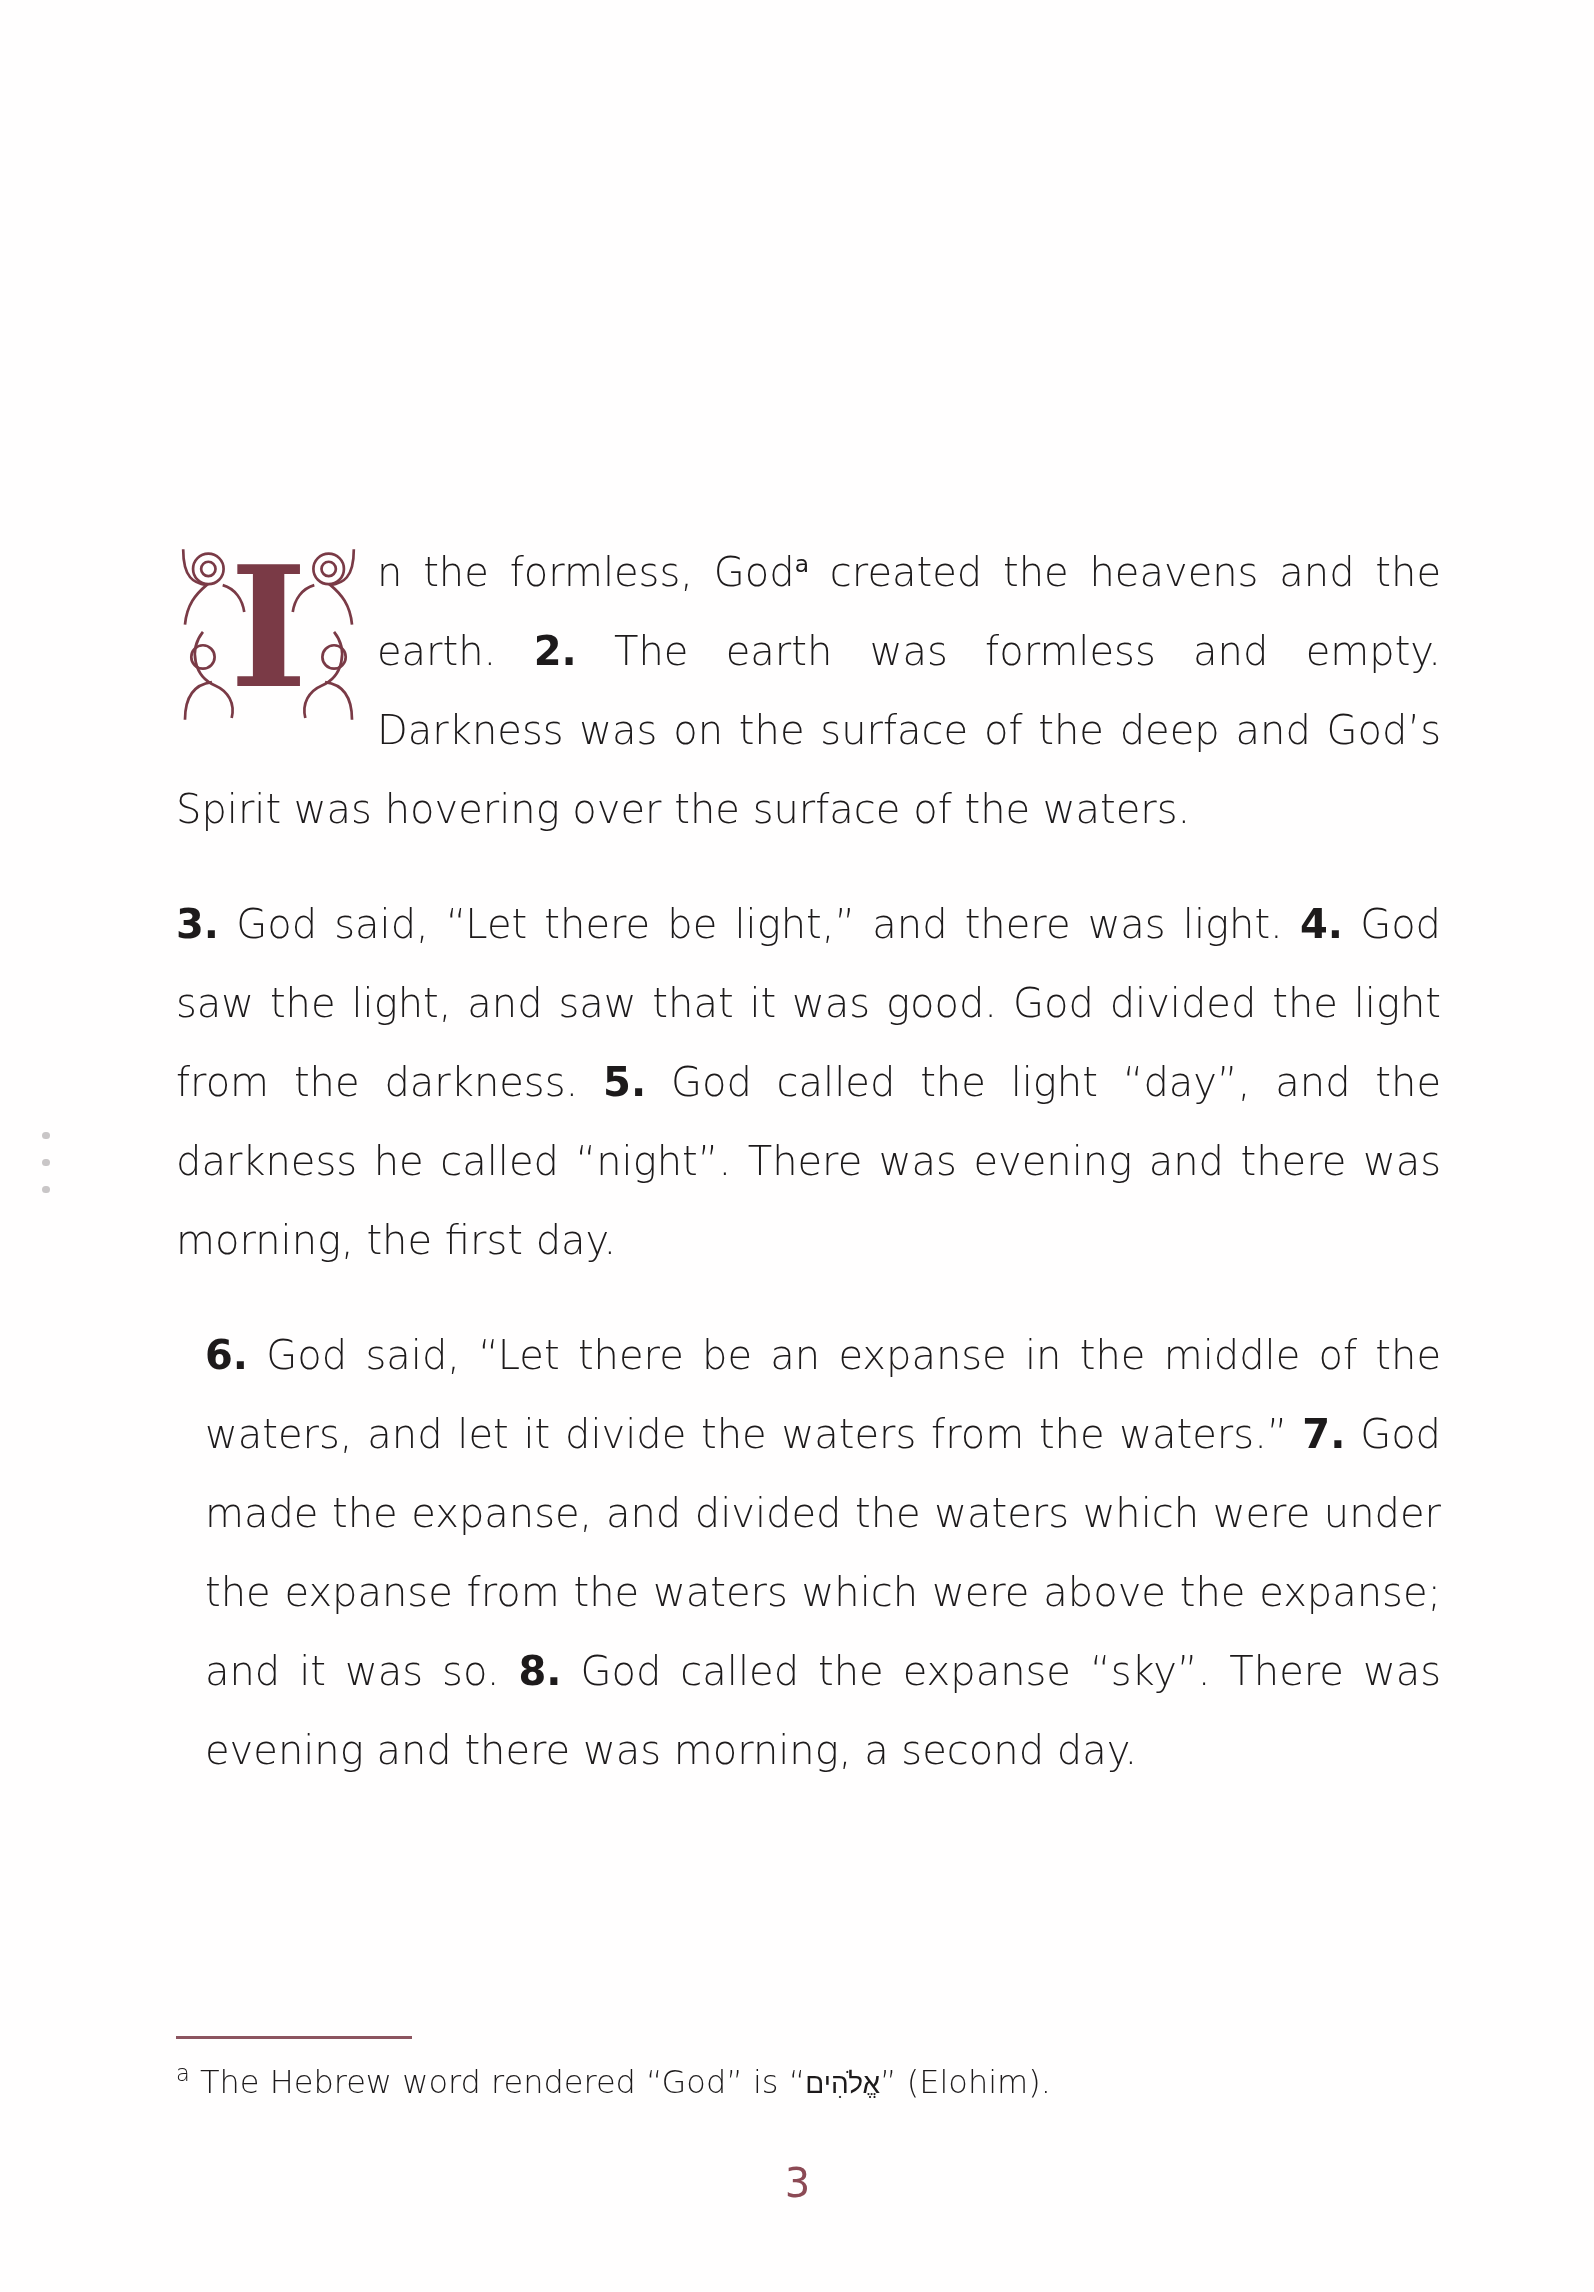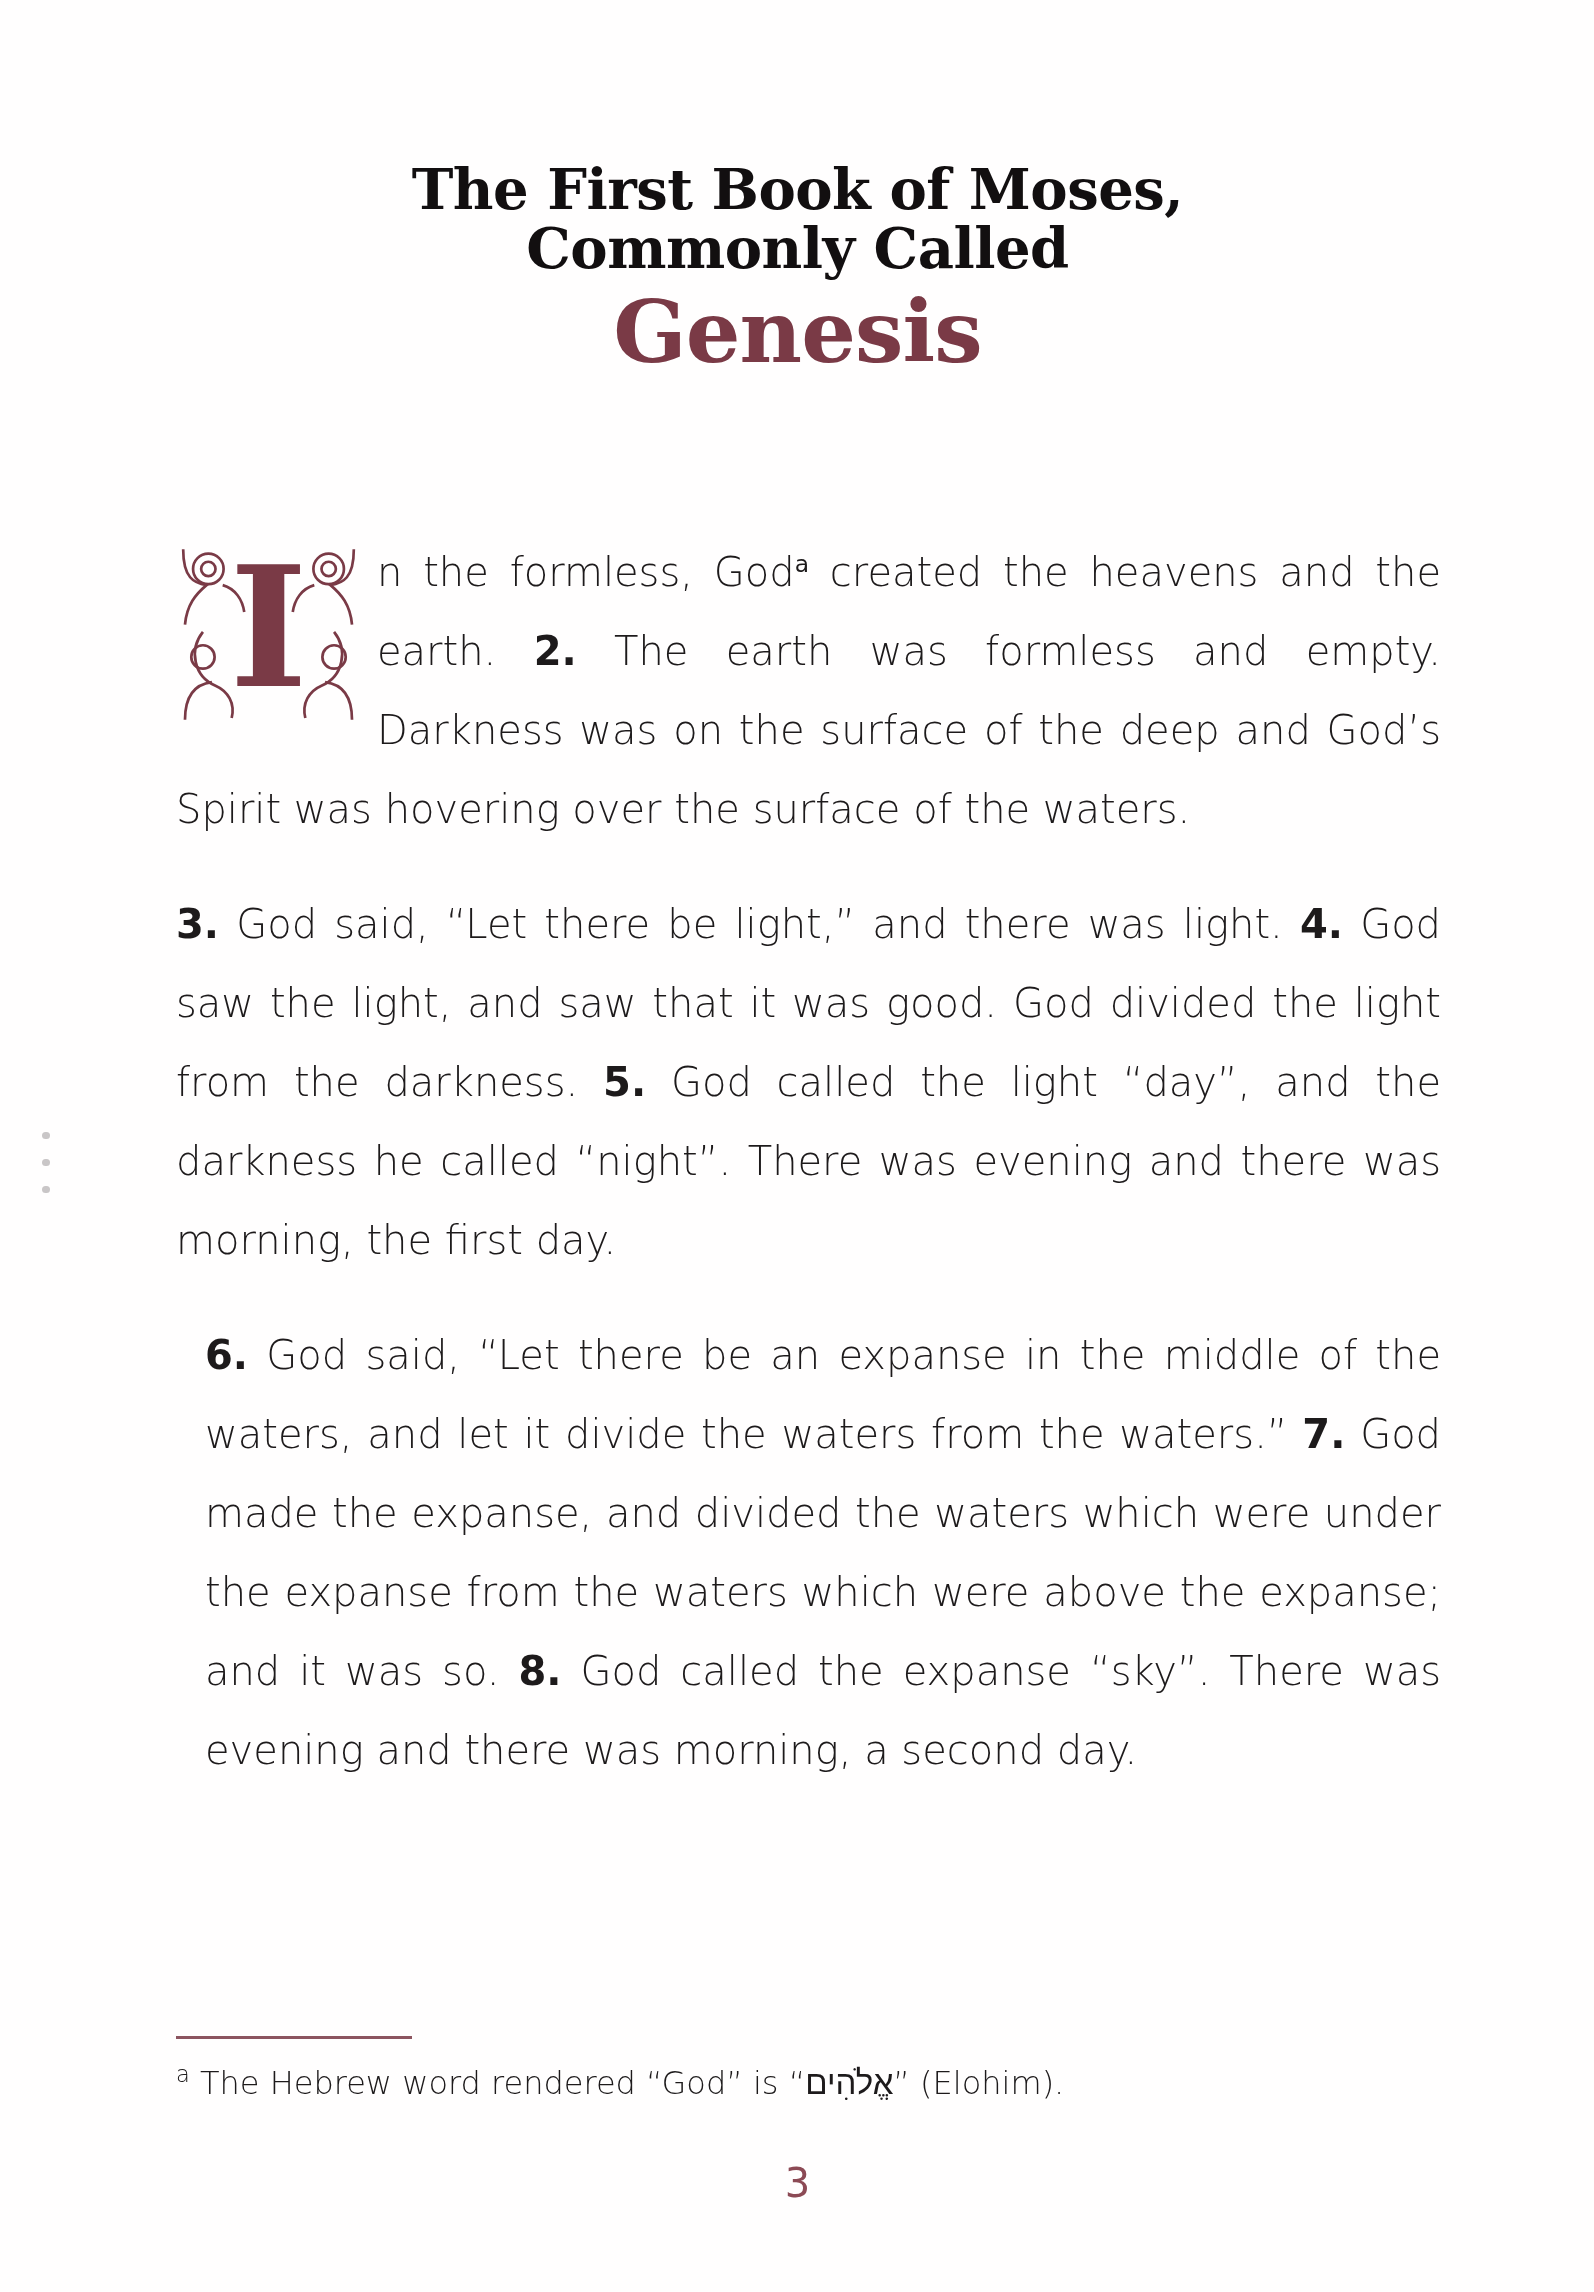--- a/index.html
+++ b/index.html
@@ -115,21 +115,21 @@
   }
   .footnote-text sup {
     font-size: 22.5px;
     vertical-align: super;
     line-height: 0;
   }
   .hebrew {
     font-family: "DejaVu Sans", sans-serif;
     direction: rtl;
     unicode-bidi: isolate;
-    font-size: 33px;
+    font-size: 28px;
   }
 
   
   .page-number {
     position: absolute;
     left: 0;
     top: 2160px;
     width: 100%;
     text-align: center;
     font-size: 40px;
@@ -155,25 +155,20 @@
     height: 7.2px;
     border-radius: 50%;
     background: #c9c6c7;
   }
 </style>
 </head>
 <body>
 
 <div class="page">
 
-  <div class="title-block">
-    <div class="title-line">The First Book of Moses,</div>
-    <div class="title-line">Commonly Called</div>
-    <div class="book-name">Genesis</div>
-  </div>
 
   <div class="edge-handle">
     <i></i>
     <i></i>
     <i></i>
   </div>
 
   <div class="body-col">
 
     <p class="para">

